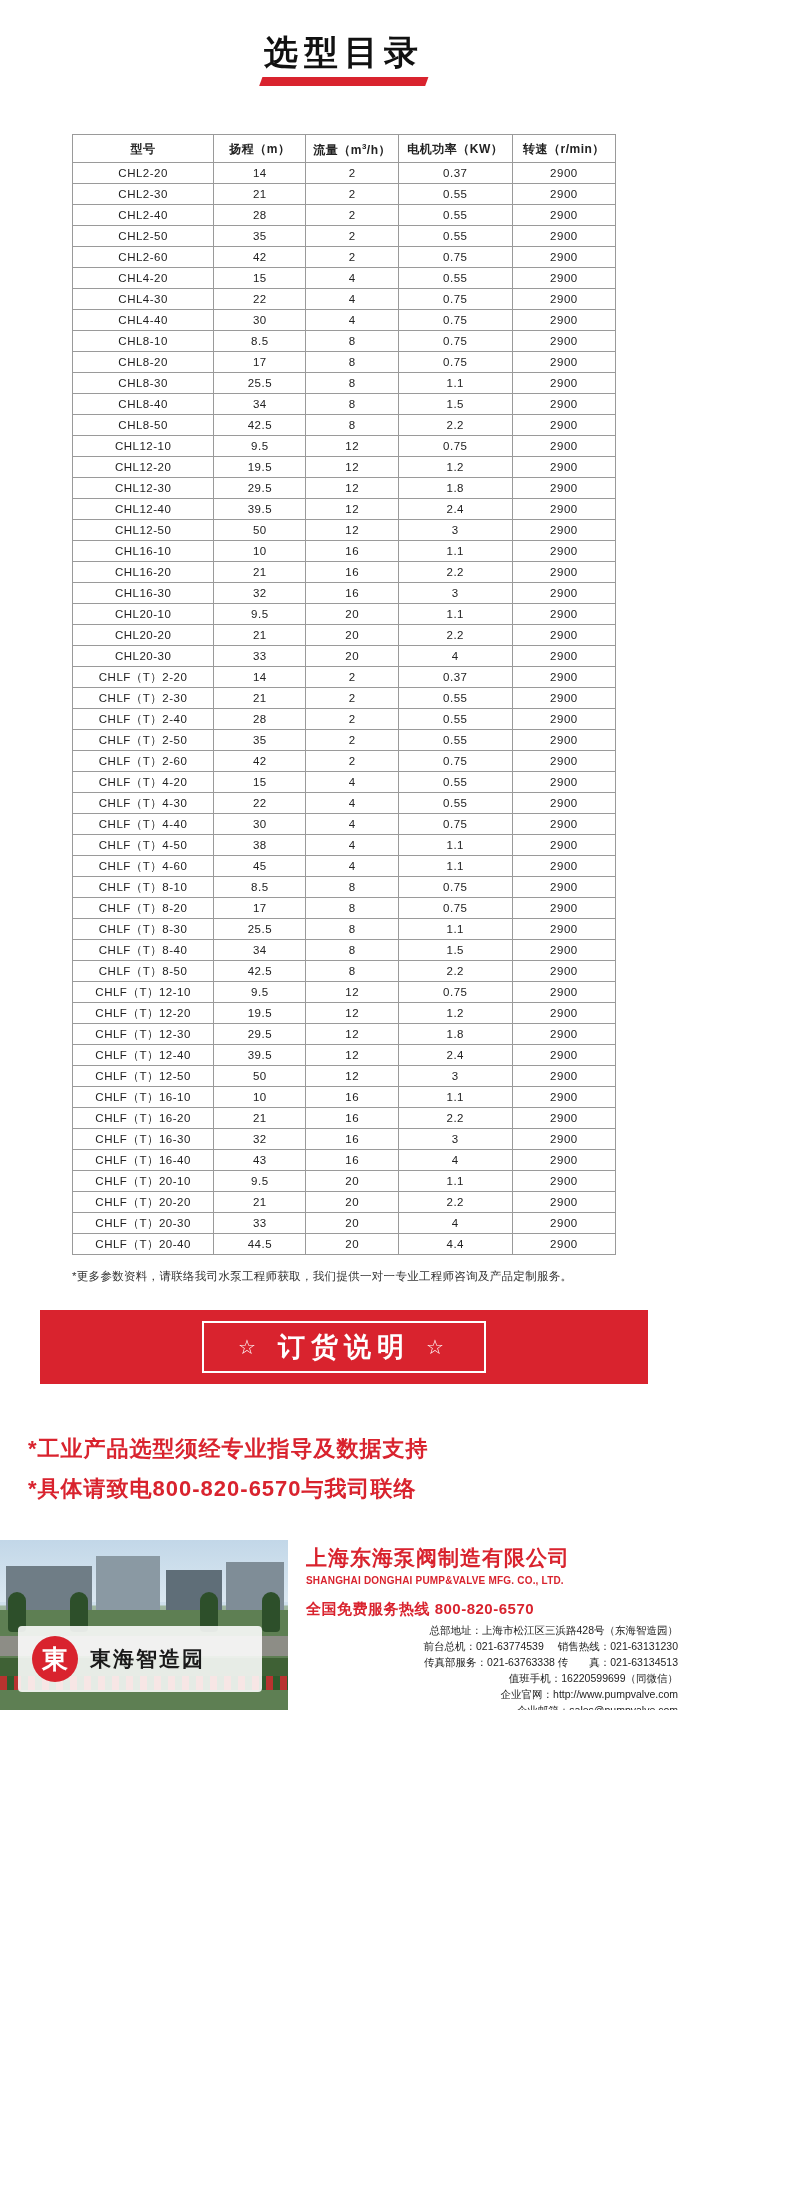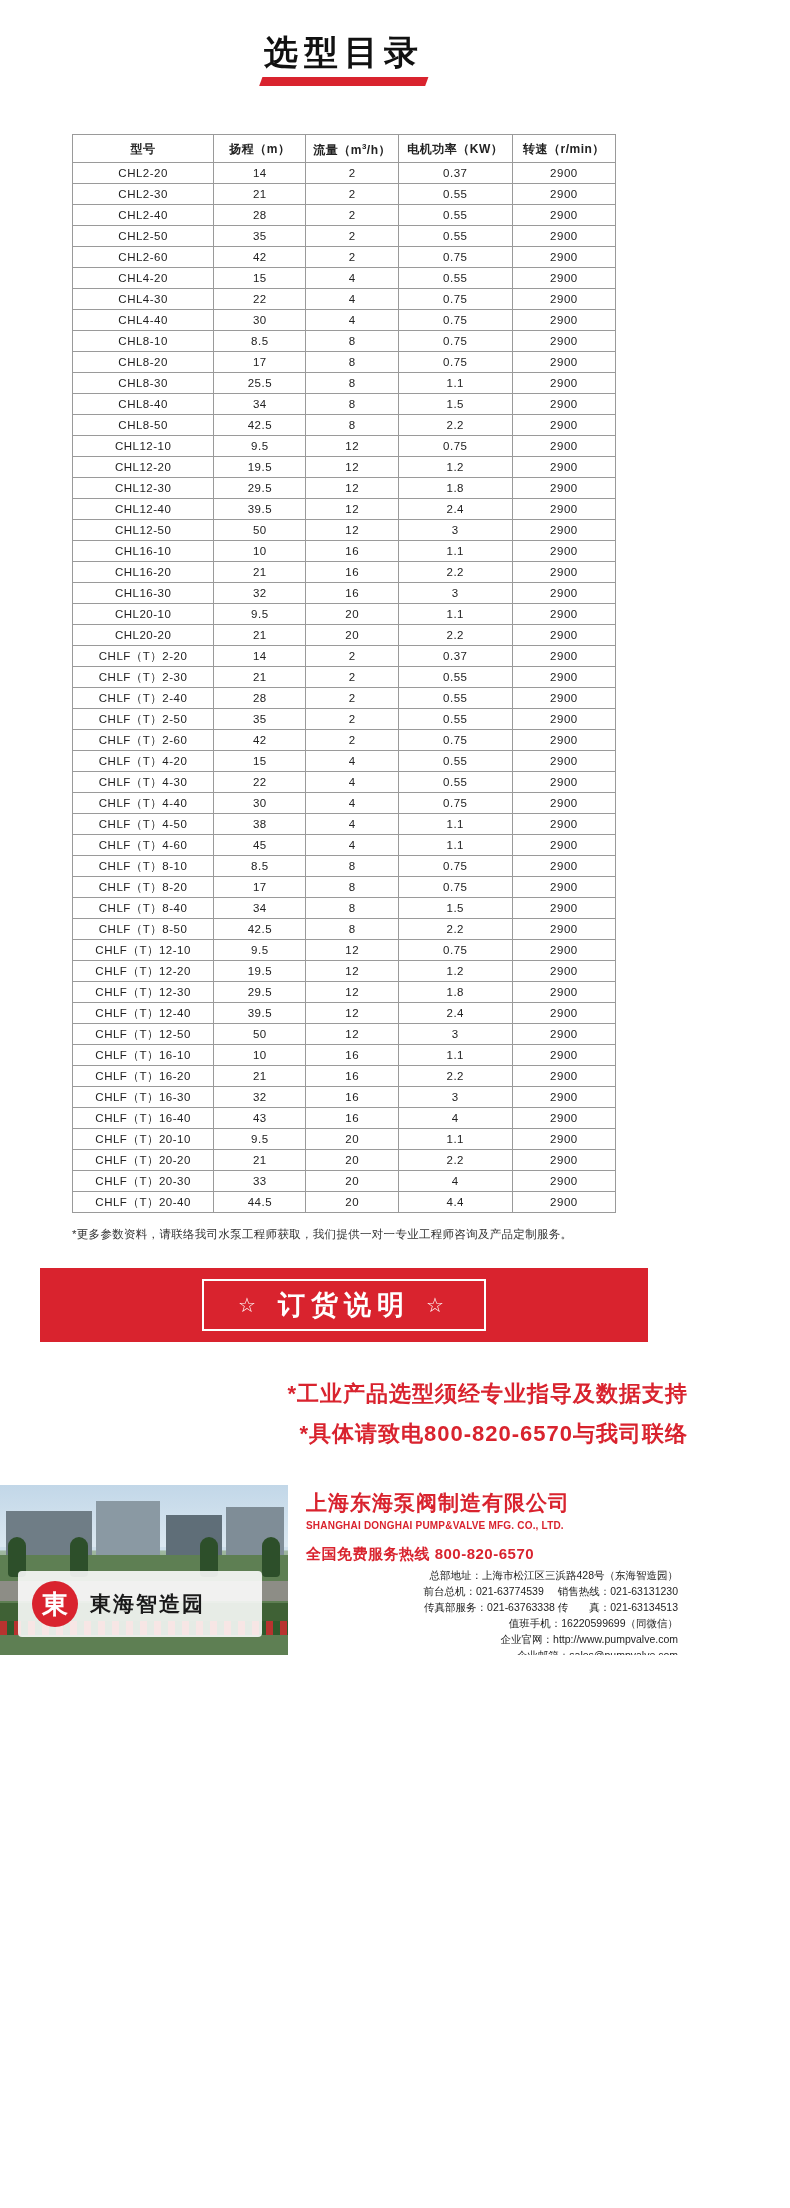--- a/index.html
+++ b/index.html
@@ -89,22 +89,23 @@
     letter-spacing:6px;
     padding:6px 34px;
     display:flex;
     align-items:center;
     gap:16px;
   }
   .star{font-size:20px;line-height:1;}
 
   
   .redblock{
-    text-align:right;
-    padding:27px 0 22px 0;
+    text-align:left;
+    padding:40px 0 22px 0;
+    margin-left:28px;
   }
   .redline{
     color:#d9232e;
     font-size:22px;
     font-weight:700;
     letter-spacing:1px;
     margin:10px 0;
   }
 
   
@@ -371,20 +372,27 @@
             <td>2900</td>
           </tr>
           <tr>
             <td class="model">CHL20-20</td>
             <td>21</td>
             <td>20</td>
             <td>2.2</td>
             <td>2900</td>
           </tr>
           <tr>
+            <td class="model">CHL20-30</td>
+            <td>33</td>
+            <td>20</td>
+            <td>4</td>
+            <td>2900</td>
+          </tr>
+          <tr>
             <td class="model">CHLF（T）2-20</td>
             <td>14</td>
             <td>2</td>
             <td>0.37</td>
             <td>2900</td>
           </tr>
           <tr>
             <td class="model">CHLF（T）2-30</td>
             <td>21</td>
             <td>2</td>
@@ -452,20 +460,27 @@
             <td>8.5</td>
             <td>8</td>
             <td>0.75</td>
             <td>2900</td>
           </tr>
           <tr>
             <td class="model">CHLF（T）8-20</td>
             <td>17</td>
             <td>8</td>
             <td>0.75</td>
+            <td>2900</td>
+          </tr>
+          <tr>
+            <td class="model">CHLF（T）8-30</td>
+            <td>25.5</td>
+            <td>8</td>
+            <td>1.1</td>
             <td>2900</td>
           </tr>
           <tr>
             <td class="model">CHLF（T）8-40</td>
             <td>34</td>
             <td>8</td>
             <td>1.5</td>
             <td>2900</td>
           </tr>
           <tr>

